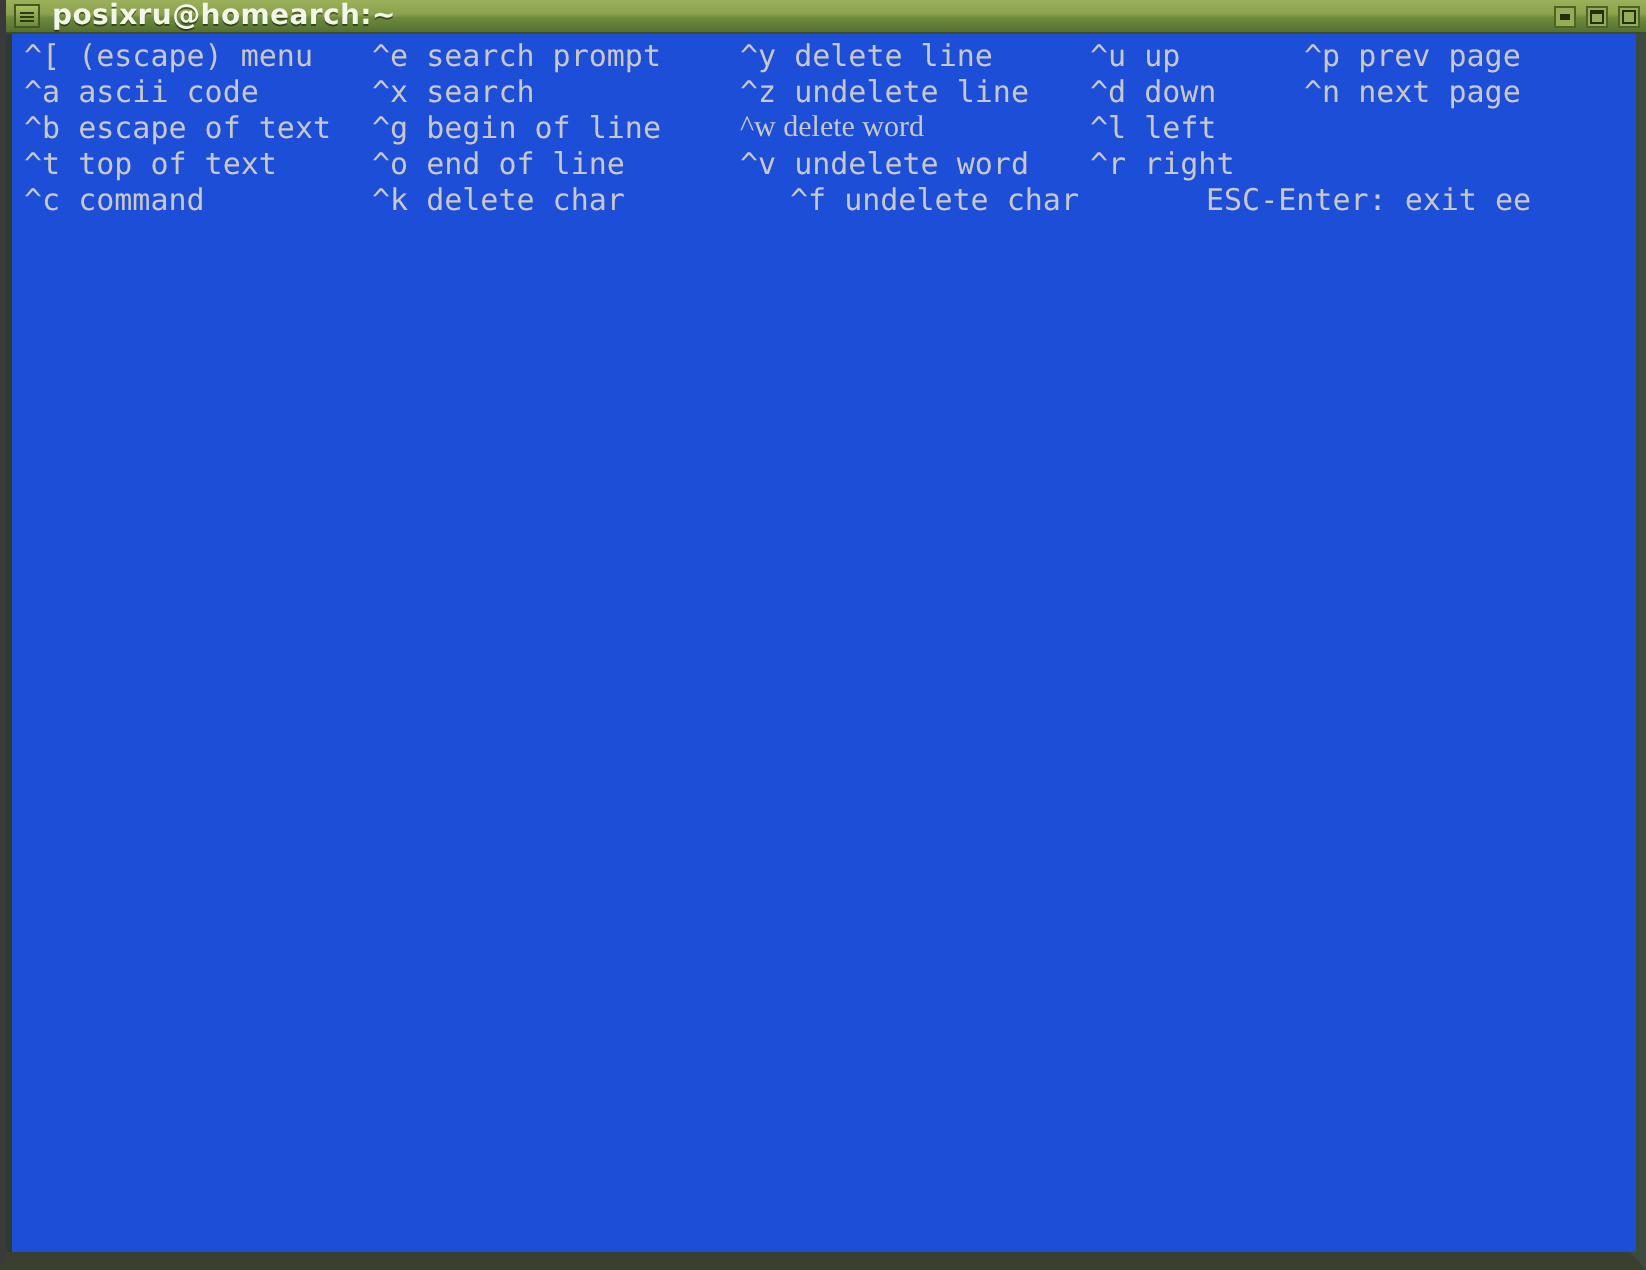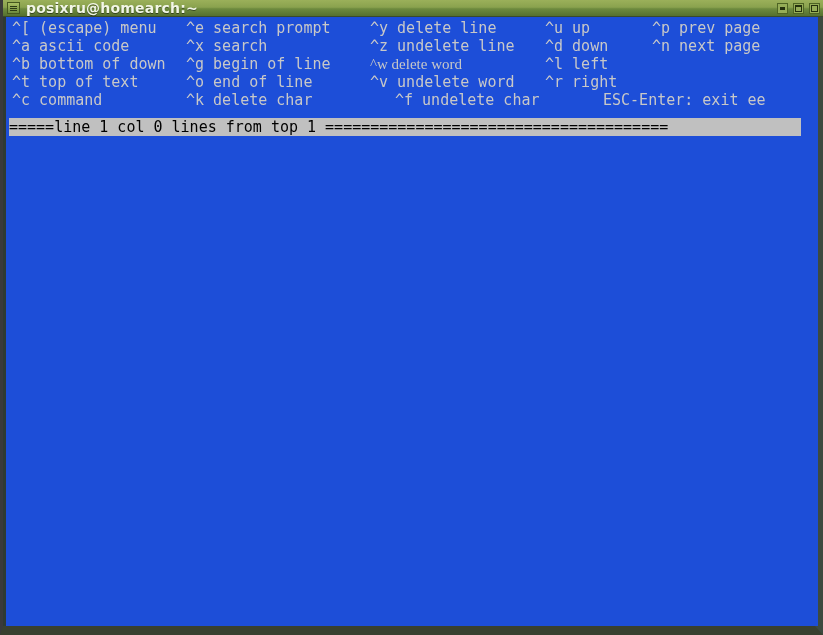--- a/index.html
+++ b/index.html
@@ -93,38 +93,37 @@
 
       <div class="row" style="top:20px;">
         <span class="cell" style="left:6px;">^a ascii code</span>
         <span class="cell" style="left:180px;">^x search</span>
         <span class="cell" style="left:364px;">^z undelete line</span>
         <span class="cell" style="left:539px;">^d down</span>
         <span class="cell" style="left:646px;">^n next page</span>
       </div>
 
       <div class="row" style="top:38px;">
-        <span class="cell" style="left:6px;">^b bottom of down</span>
+        <span class="cell" style="left:6px;">^b escape of text</span>
         <span class="cell" style="left:180px;">^g begin of line</span>
         <span class="cell" style="left:364px;font-family:Liberation Serif, serif;">^w delete word</span>
         <span class="cell" style="left:539px;">^l left</span>
       </div>
 
       <div class="row" style="top:56px;">
         <span class="cell" style="left:6px;">^t top of text</span>
         <span class="cell" style="left:180px;">^o end of line</span>
         <span class="cell" style="left:364px;">^v undelete word</span>
         <span class="cell" style="left:539px;">^r right</span>
       </div>
 
       <div class="row" style="top:74px;padding-left:40px;">
         <span class="cell" style="left:6px;">^c command</span>
         <span class="cell" style="left:180px;">^k delete char</span>
         <span class="cell" style="left:364px;margin-left:25px;">^f undelete char</span>
         <span class="cell" style="left:597px;">ESC-Enter: exit ee</span>
       </div>
 
-      <div class="statusbar" style="top:101px;width:792px;">=====line 1 col 0 lines from top 1 ======================================</div>
 
     </div>
   </div>
 
 </div>
 
 </body></html>

